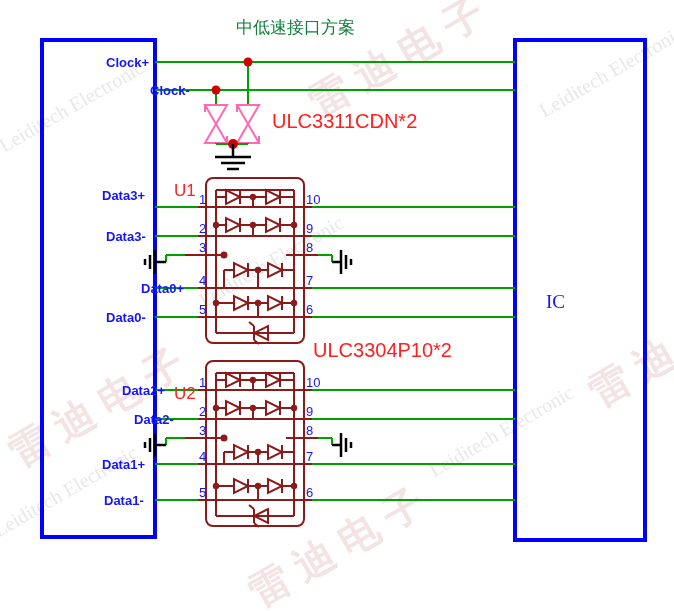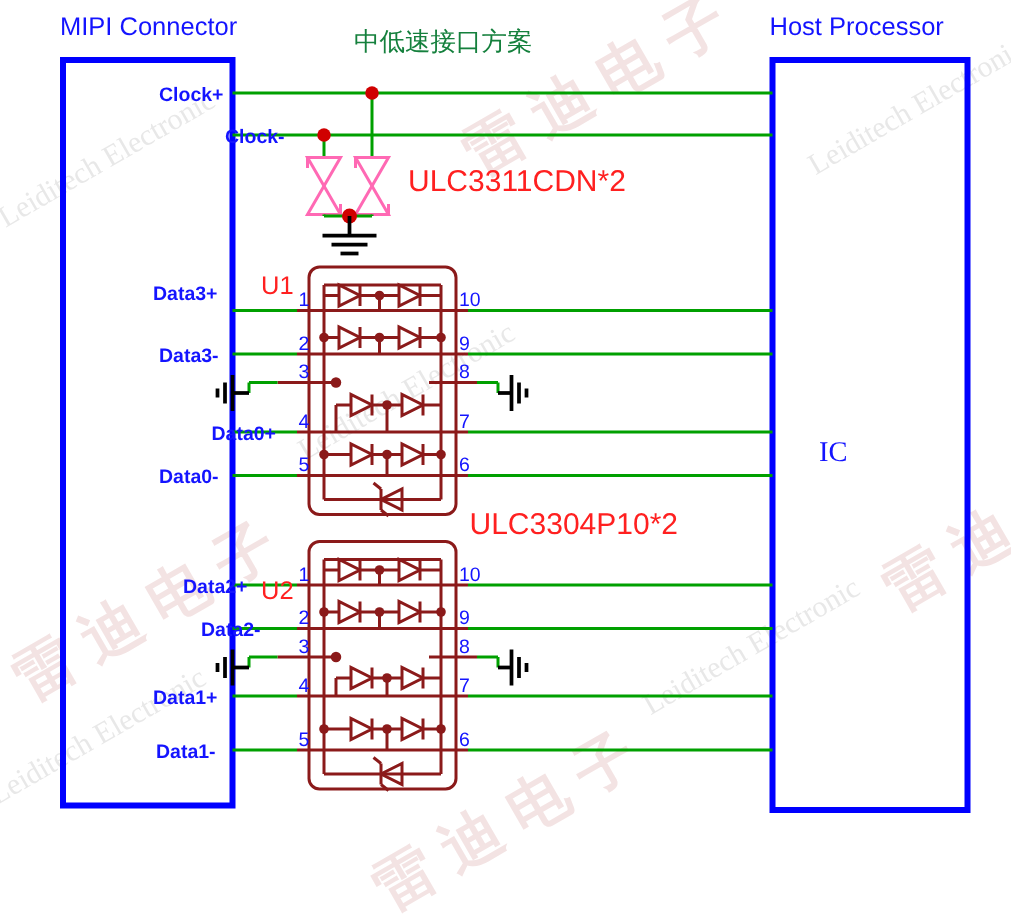--- a/index.html
+++ b/index.html
@@ -319,25 +319,23 @@
     </g>
 
     <g>
       <polygon class="rbody" points="268,509 268,523 254,516"></polygon>
       <line class="rbody" x1="254" y1="509" x2="254" y2="523"></line>
       <line class="rbody" x1="254" y1="509" x2="249" y2="505"></line>
       <line class="rbody" x1="254" y1="523" x2="259" y2="527"></line>
     </g>
   </svg>
 
-  <div class="lbl boxtitle" style="left:40px;top:8px;">MIPI Connector</div>
 
   <div class="lbl title-cn" style="left:236px;top:16px;">中低速接口方案</div>
 
-  <div class="lbl boxtitle" style="left:513px;top:8px;">Host Processor</div>
 
   <div class="lbl ictext" style="left:546px;top:291px;">IC</div>
 
   <div class="lbl pinname" style="left:106px;top:55px;">Clock+</div>
   <div class="lbl pinname" style="left:112px;top:83px;margin-left:38px;">Clock-</div>
   <div class="lbl pinname" style="left:102px;top:188px;">Data3+</div>
   <div class="lbl pinname" style="left:106px;top:229px;">Data3-</div>
   <div class="lbl pinname" style="left:102px;top:281px;padding-left:39px;">Data0+</div>
   <div class="lbl pinname" style="left:106px;top:310px;">Data0-</div>
   <div class="lbl pinname" style="left:102px;top:383px;padding-left:20px;">Data2+</div>

